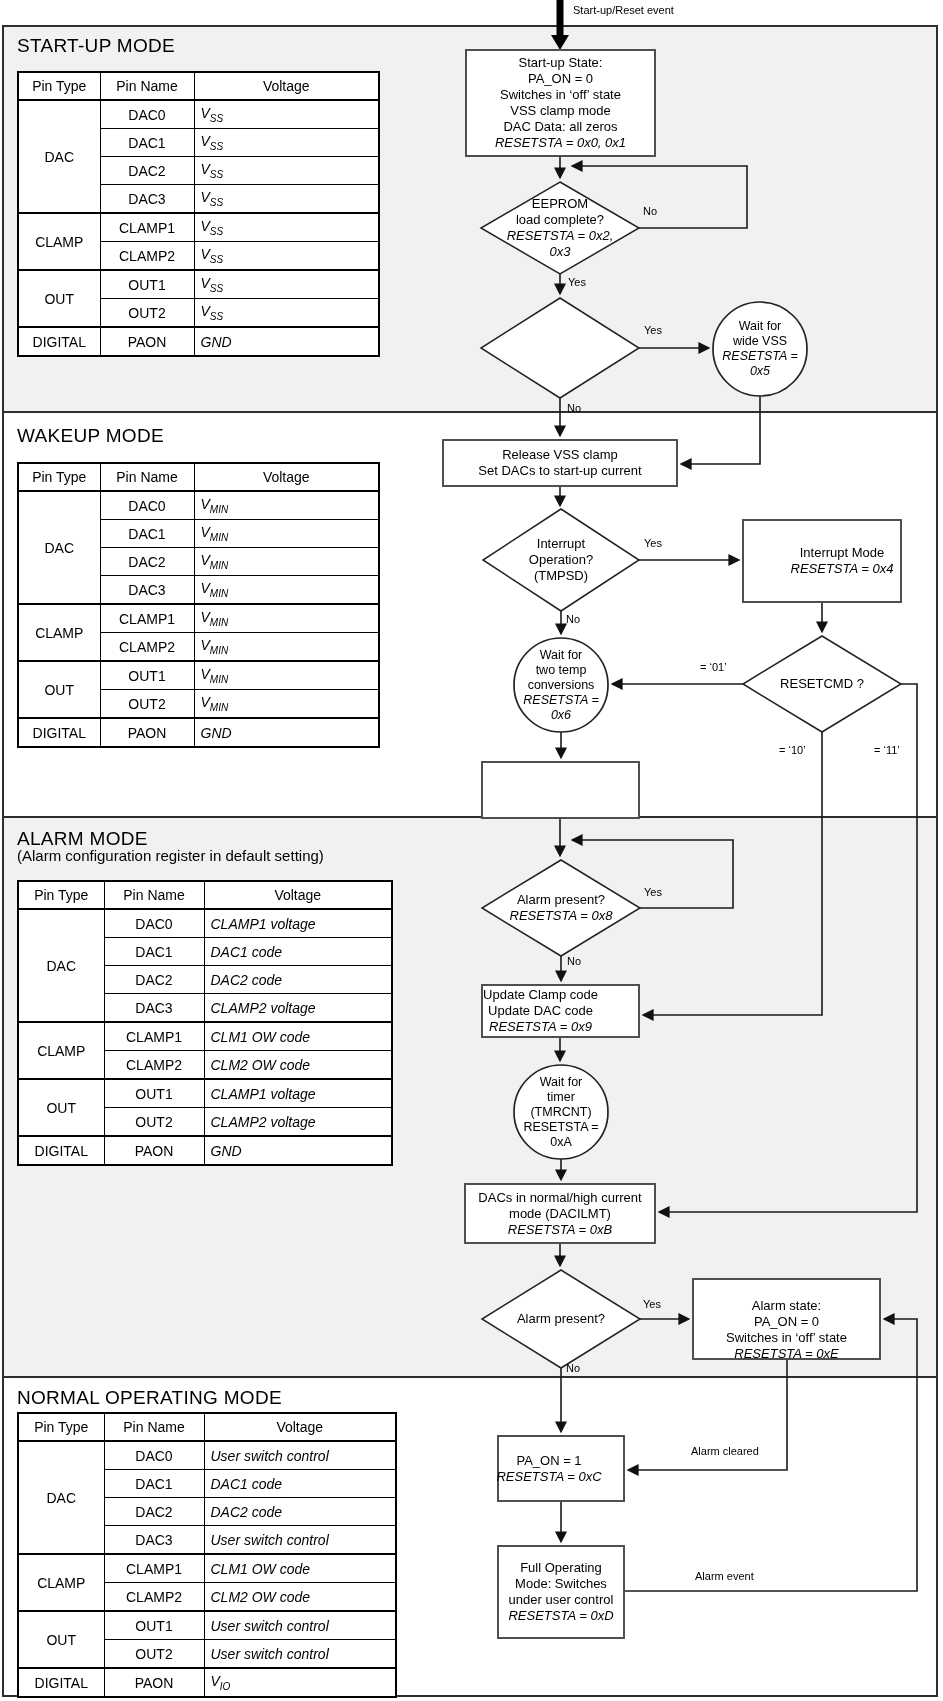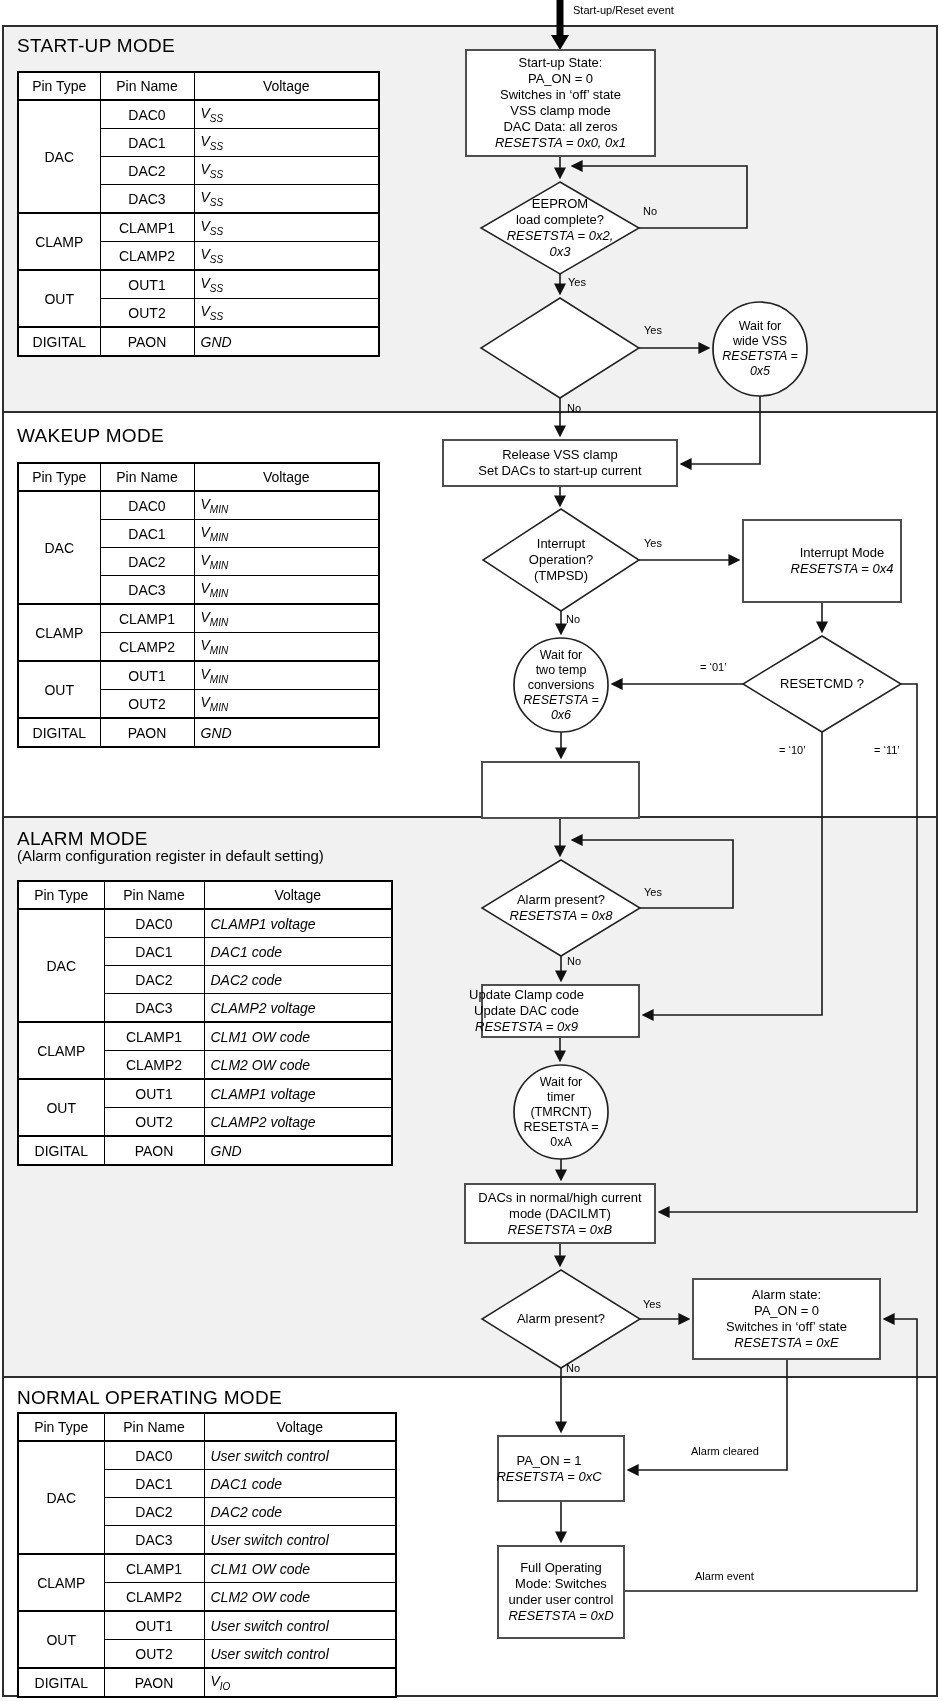--- a/index.html
+++ b/index.html
@@ -379,41 +379,41 @@
       <div class="it">RESETSTA =</div>
       <div class="it">0x6</div>
     </div>
   <div class="node" style="left:744px;top:669px;width:156px;height:30px;">
       <div>RESETCMD ?</div>
     </div>
   <div class="node" style="left:485px;top:878px;width:152px;height:60px;">
       <div>Alarm present?</div>
       <div class="it">RESETSTA = 0x8</div>
     </div>
-  <div class="node" style="left:462px;top:987px;width:129px;height:48px;">
+  <div class="node" style="left:476px;top:987px;width:129px;height:48px;">
       <div>Update Clamp code</div>
       <div>Update DAC code</div>
       <div class="it">RESETSTA = 0x9</div>
     </div>
   <div class="node tight" style="left:515px;top:1066px;width:92px;height:92px;">
       <div>Wait for</div>
       <div>timer</div>
       <div>(TMRCNT)</div>
       <div>RESETSTA =</div>
       <div>0xA</div>
     </div>
   <div class="node" style="left:465px;top:1186px;width:190px;height:56px;">
       <div>DACs in normal/high current</div>
       <div>mode (DACILMT)</div>
       <div class="it">RESETSTA = 0xB</div>
     </div>
   <div class="node" style="left:485px;top:1304px;width:152px;height:30px;">
       <div>Alarm present?</div>
     </div>
-  <div class="node" style="left:693px;top:1281px;width:187px;height:76px;">
+  <div class="node" style="left:693px;top:1281px;width:187px;height:97px;">
       <div>Alarm state:</div>
       <div>PA_ON = 0</div>
       <div>Switches in ‘off’ state</div>
       <div class="it">RESETSTA = 0xE</div>
     </div>
   <div class="node" style="left:495px;top:1438px;width:108px;height:61px;border-radius:7px;">
       <div>PA_ON = 1</div>
       <div class="it">RESETSTA = 0xC</div>
     </div>
   <div class="node" style="left:498px;top:1548px;width:126px;height:88px;">

